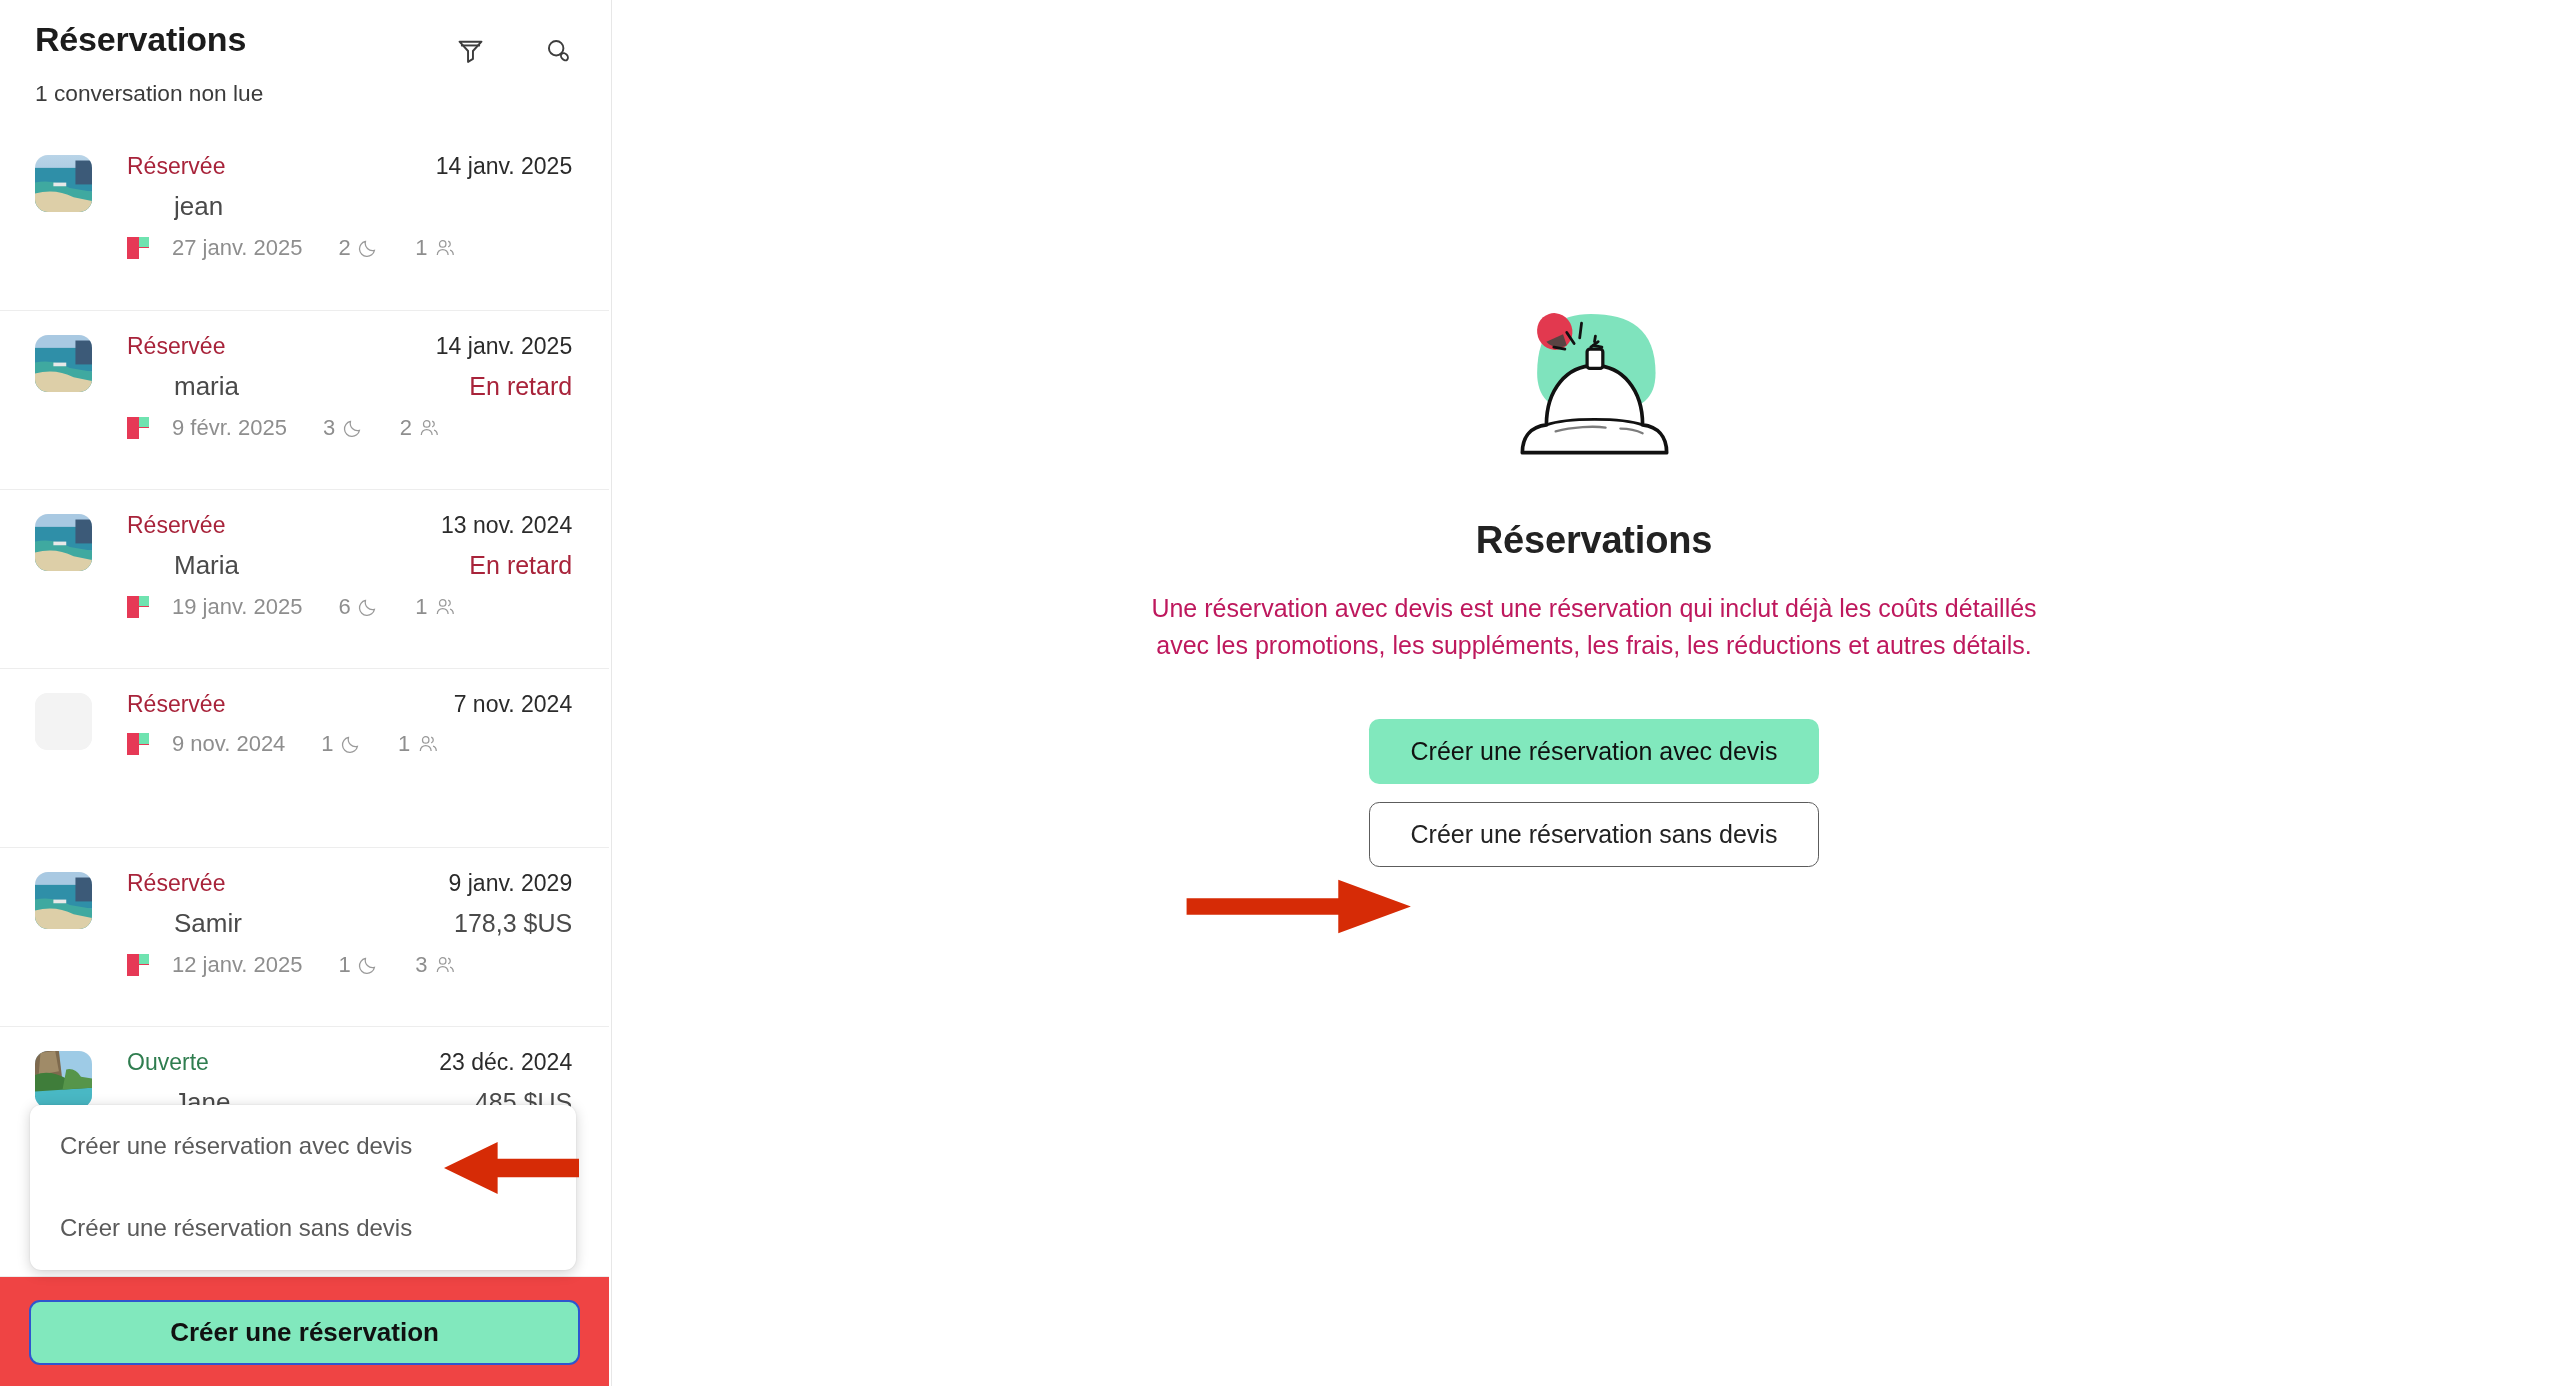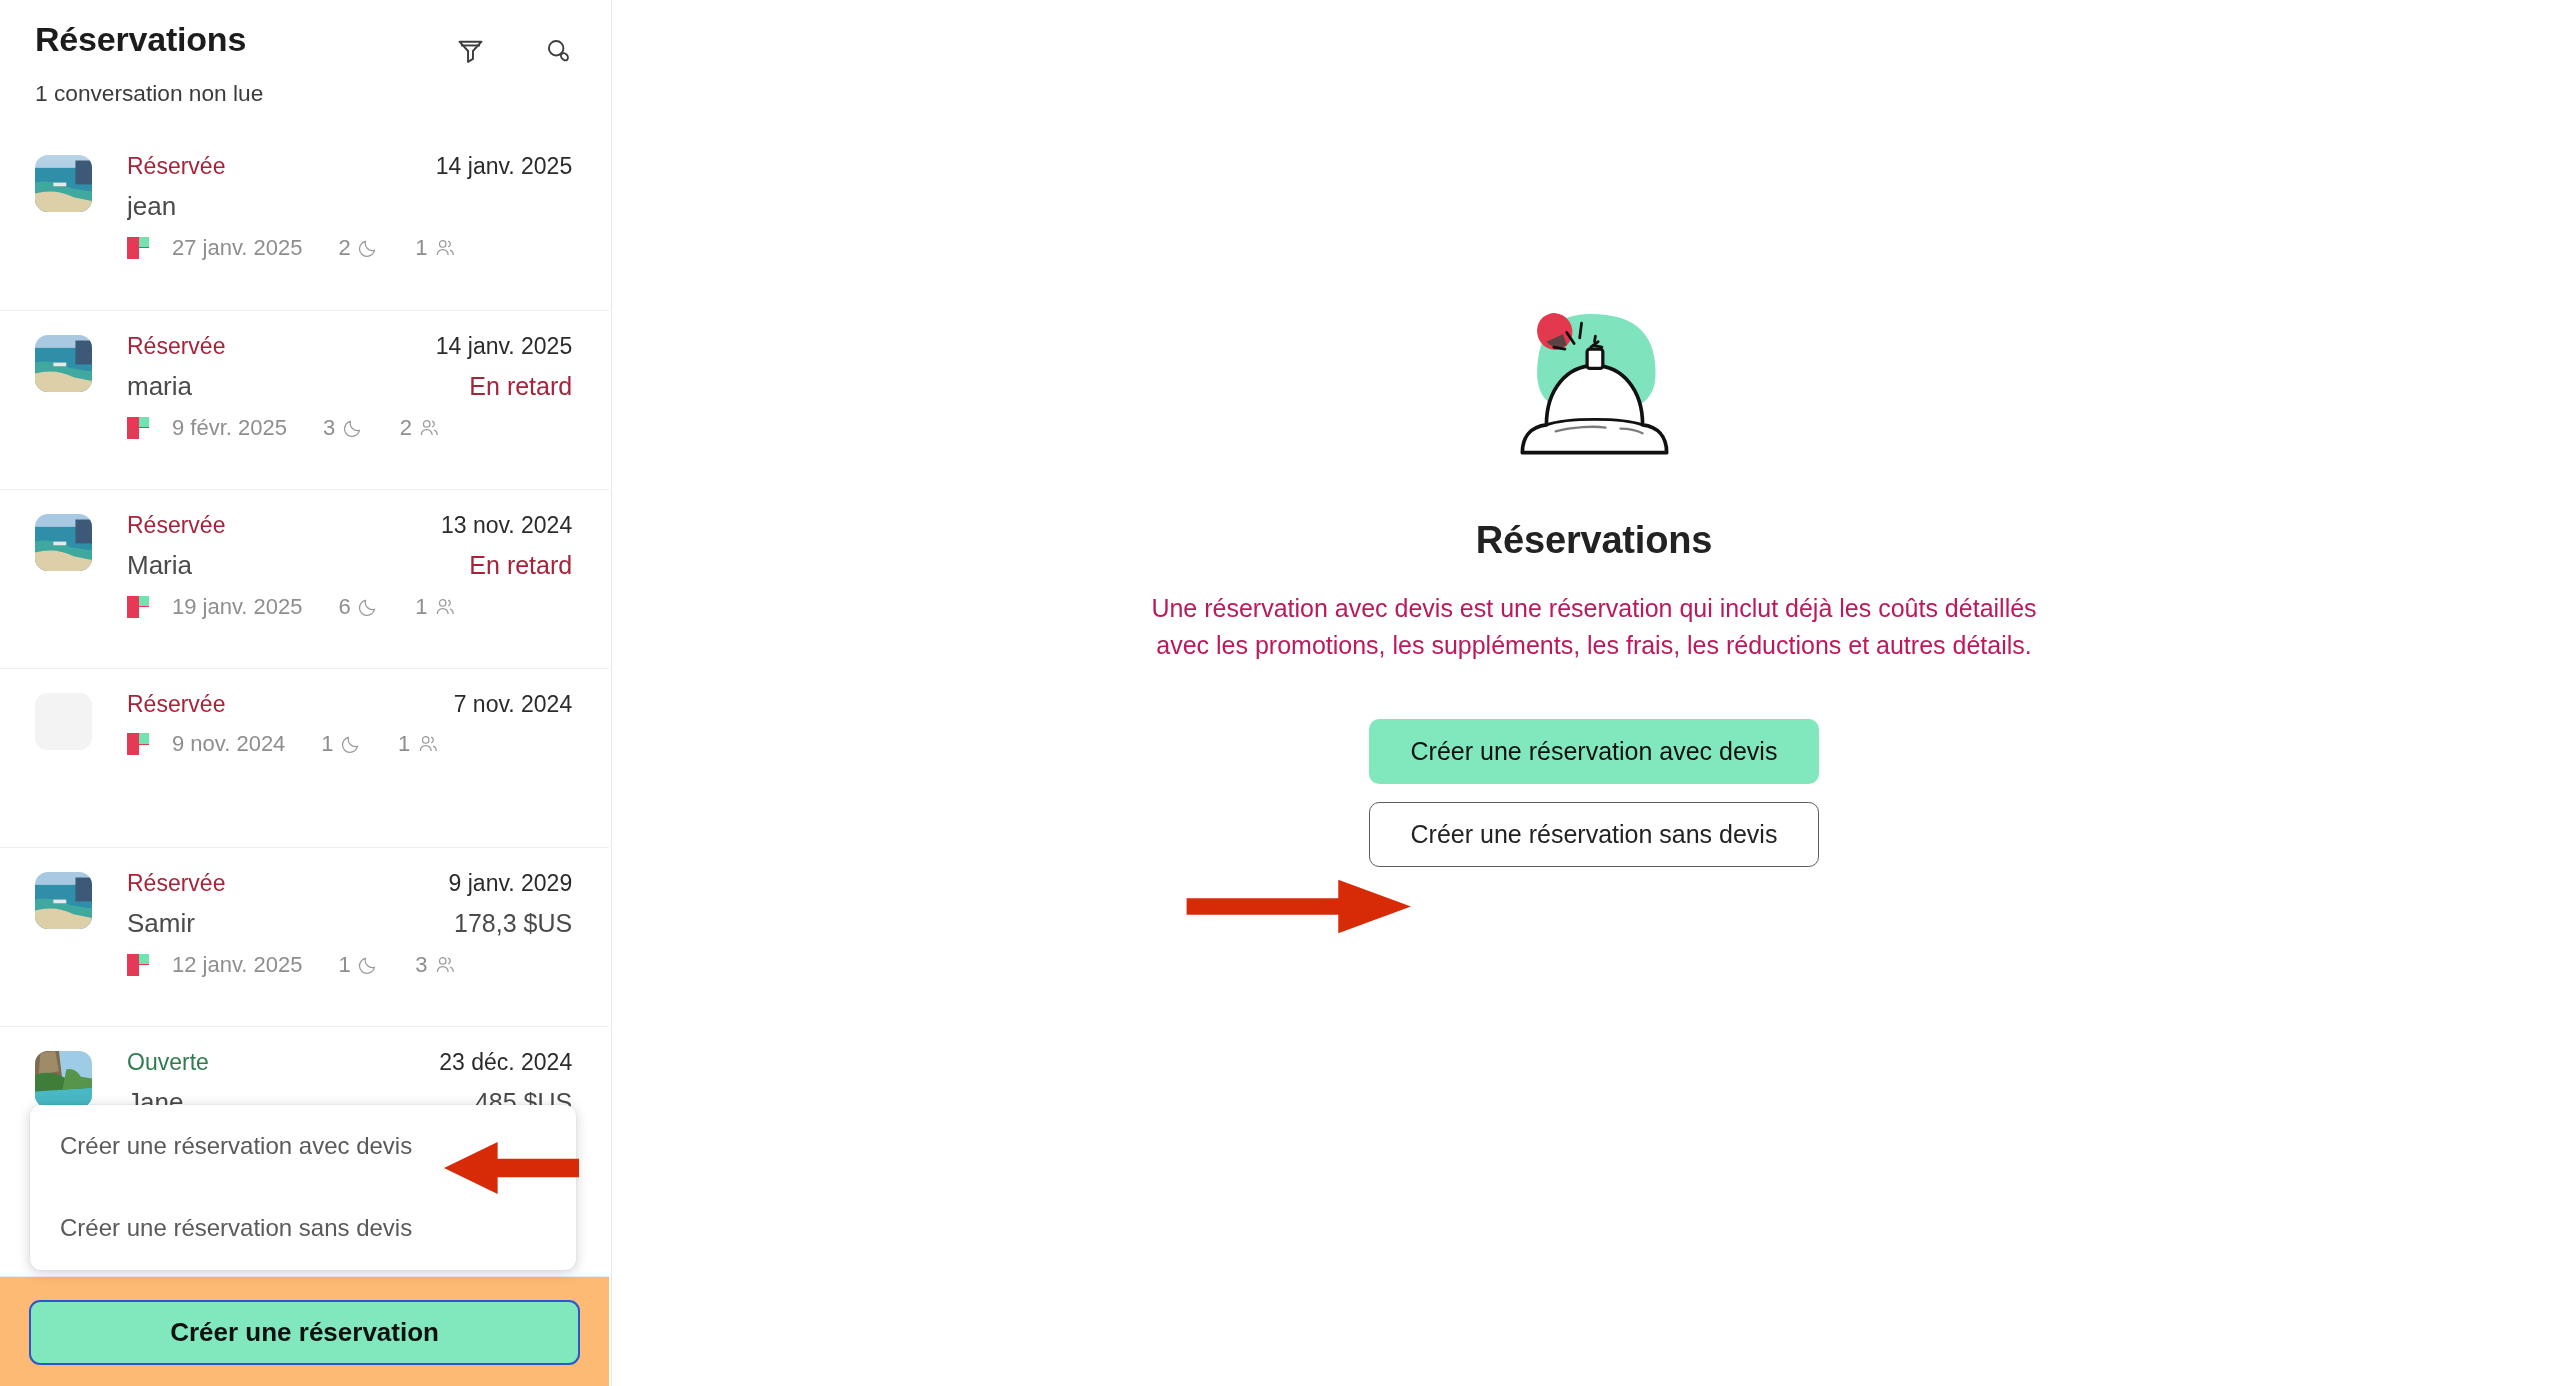--- a/index.html
+++ b/index.html
@@ -132,20 +132,21 @@
     gap: 11px;
     margin-top: 7.4px;
   }
   .conv-name {
     font-size: 26px;
     color: #4a4a4a;
     line-height: 1.3;
     white-space: nowrap;
     overflow: hidden;
     text-overflow: ellipsis;
+    margin-left: 47px;
   }
   .conv-right {
     font-size: 25px;
     color: #4a4a4a;
     white-space: nowrap;
     line-height: 1.3;
   }
   .conv-right.late { color: #a8233a; }
 
   .conv-meta {
@@ -195,21 +196,21 @@
   }
   .meta-group svg { display: block; }
 
   
   .sidebar-footer {
     position: absolute;
     left: 0;
     right: 1.8px;
     bottom: 0;
     height: 111px;
-    background: #fdba74;
+    background: #ef4444;
     border-top: 0.9px solid #ededed;
     display: flex;
     align-items: center;
     justify-content: center;
     box-sizing: border-box;
   }
   .btn-create {
     width: 551px;
     height: 65px;
     background: #81e8bd;

